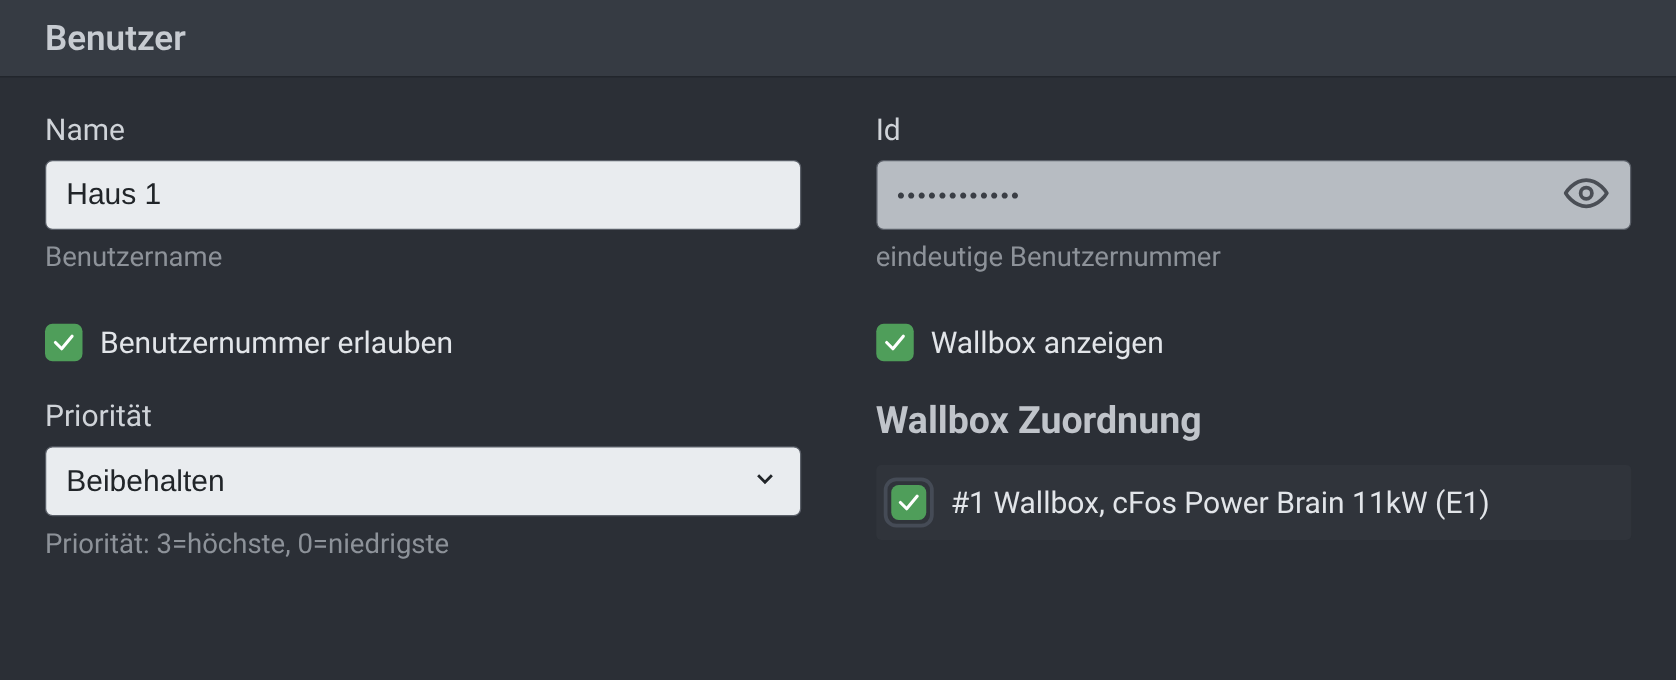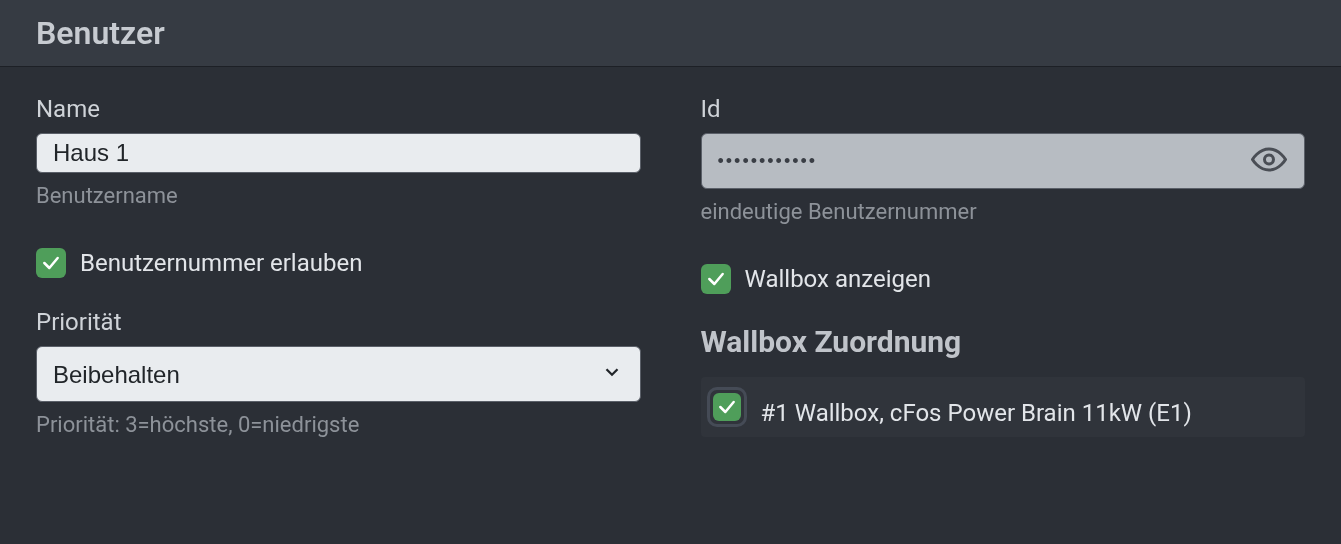--- a/index.html
+++ b/index.html
@@ -14,21 +14,21 @@
     width: 1341px;
     height: 544px;
     overflow: hidden;
   }
   .header {
     background: #363b43;
     padding: 14px 36px 14px 36px;
     border-bottom: 1px solid #1d2026;
   }
   .header h1 {
-    font-size: 32px;
+    font-size: 28px;
     font-weight: 600;
     color: #c7cbd1;
   }
   .content {
     padding: 28px 36px;
     display: grid;
     grid-template-columns: 1fr 1fr;
     column-gap: 60px;
   }
   .field-group {
@@ -36,21 +36,21 @@
   }
   .label {
     font-size: 24px;
     color: #cfd3d8;
     margin-bottom: 10px;
     display: block;
   }
   .text-input {
     width: 100%;
     max-width: 610px;
-    height: 40px;
+    height: 56px;
     background: #e9ecef;
     border: 1px solid #5a5f68;
     border-radius: 6px;
     padding: 0 16px;
     font-size: 24px;
     color: #212529;
     outline: none;
   }
   .password-wrap {
     position: relative;
@@ -154,21 +154,21 @@
     stroke-width: 2.5;
   }
   .section-heading {
     font-size: 30px;
     font-weight: 700;
     color: #c0c4ca;
     margin-bottom: 18px;
   }
   .assign-row {
     display: flex;
-    align-items: flex-end;
+    align-items: center;
     gap: 14px;
     background: #30343b;
     padding: 10px 6px;
     border-radius: 4px;
     max-width: 620px;
   }
   .assign-checkbox-outer {
     width: 40px;
     height: 40px;
     border: 3px solid #454b56;

